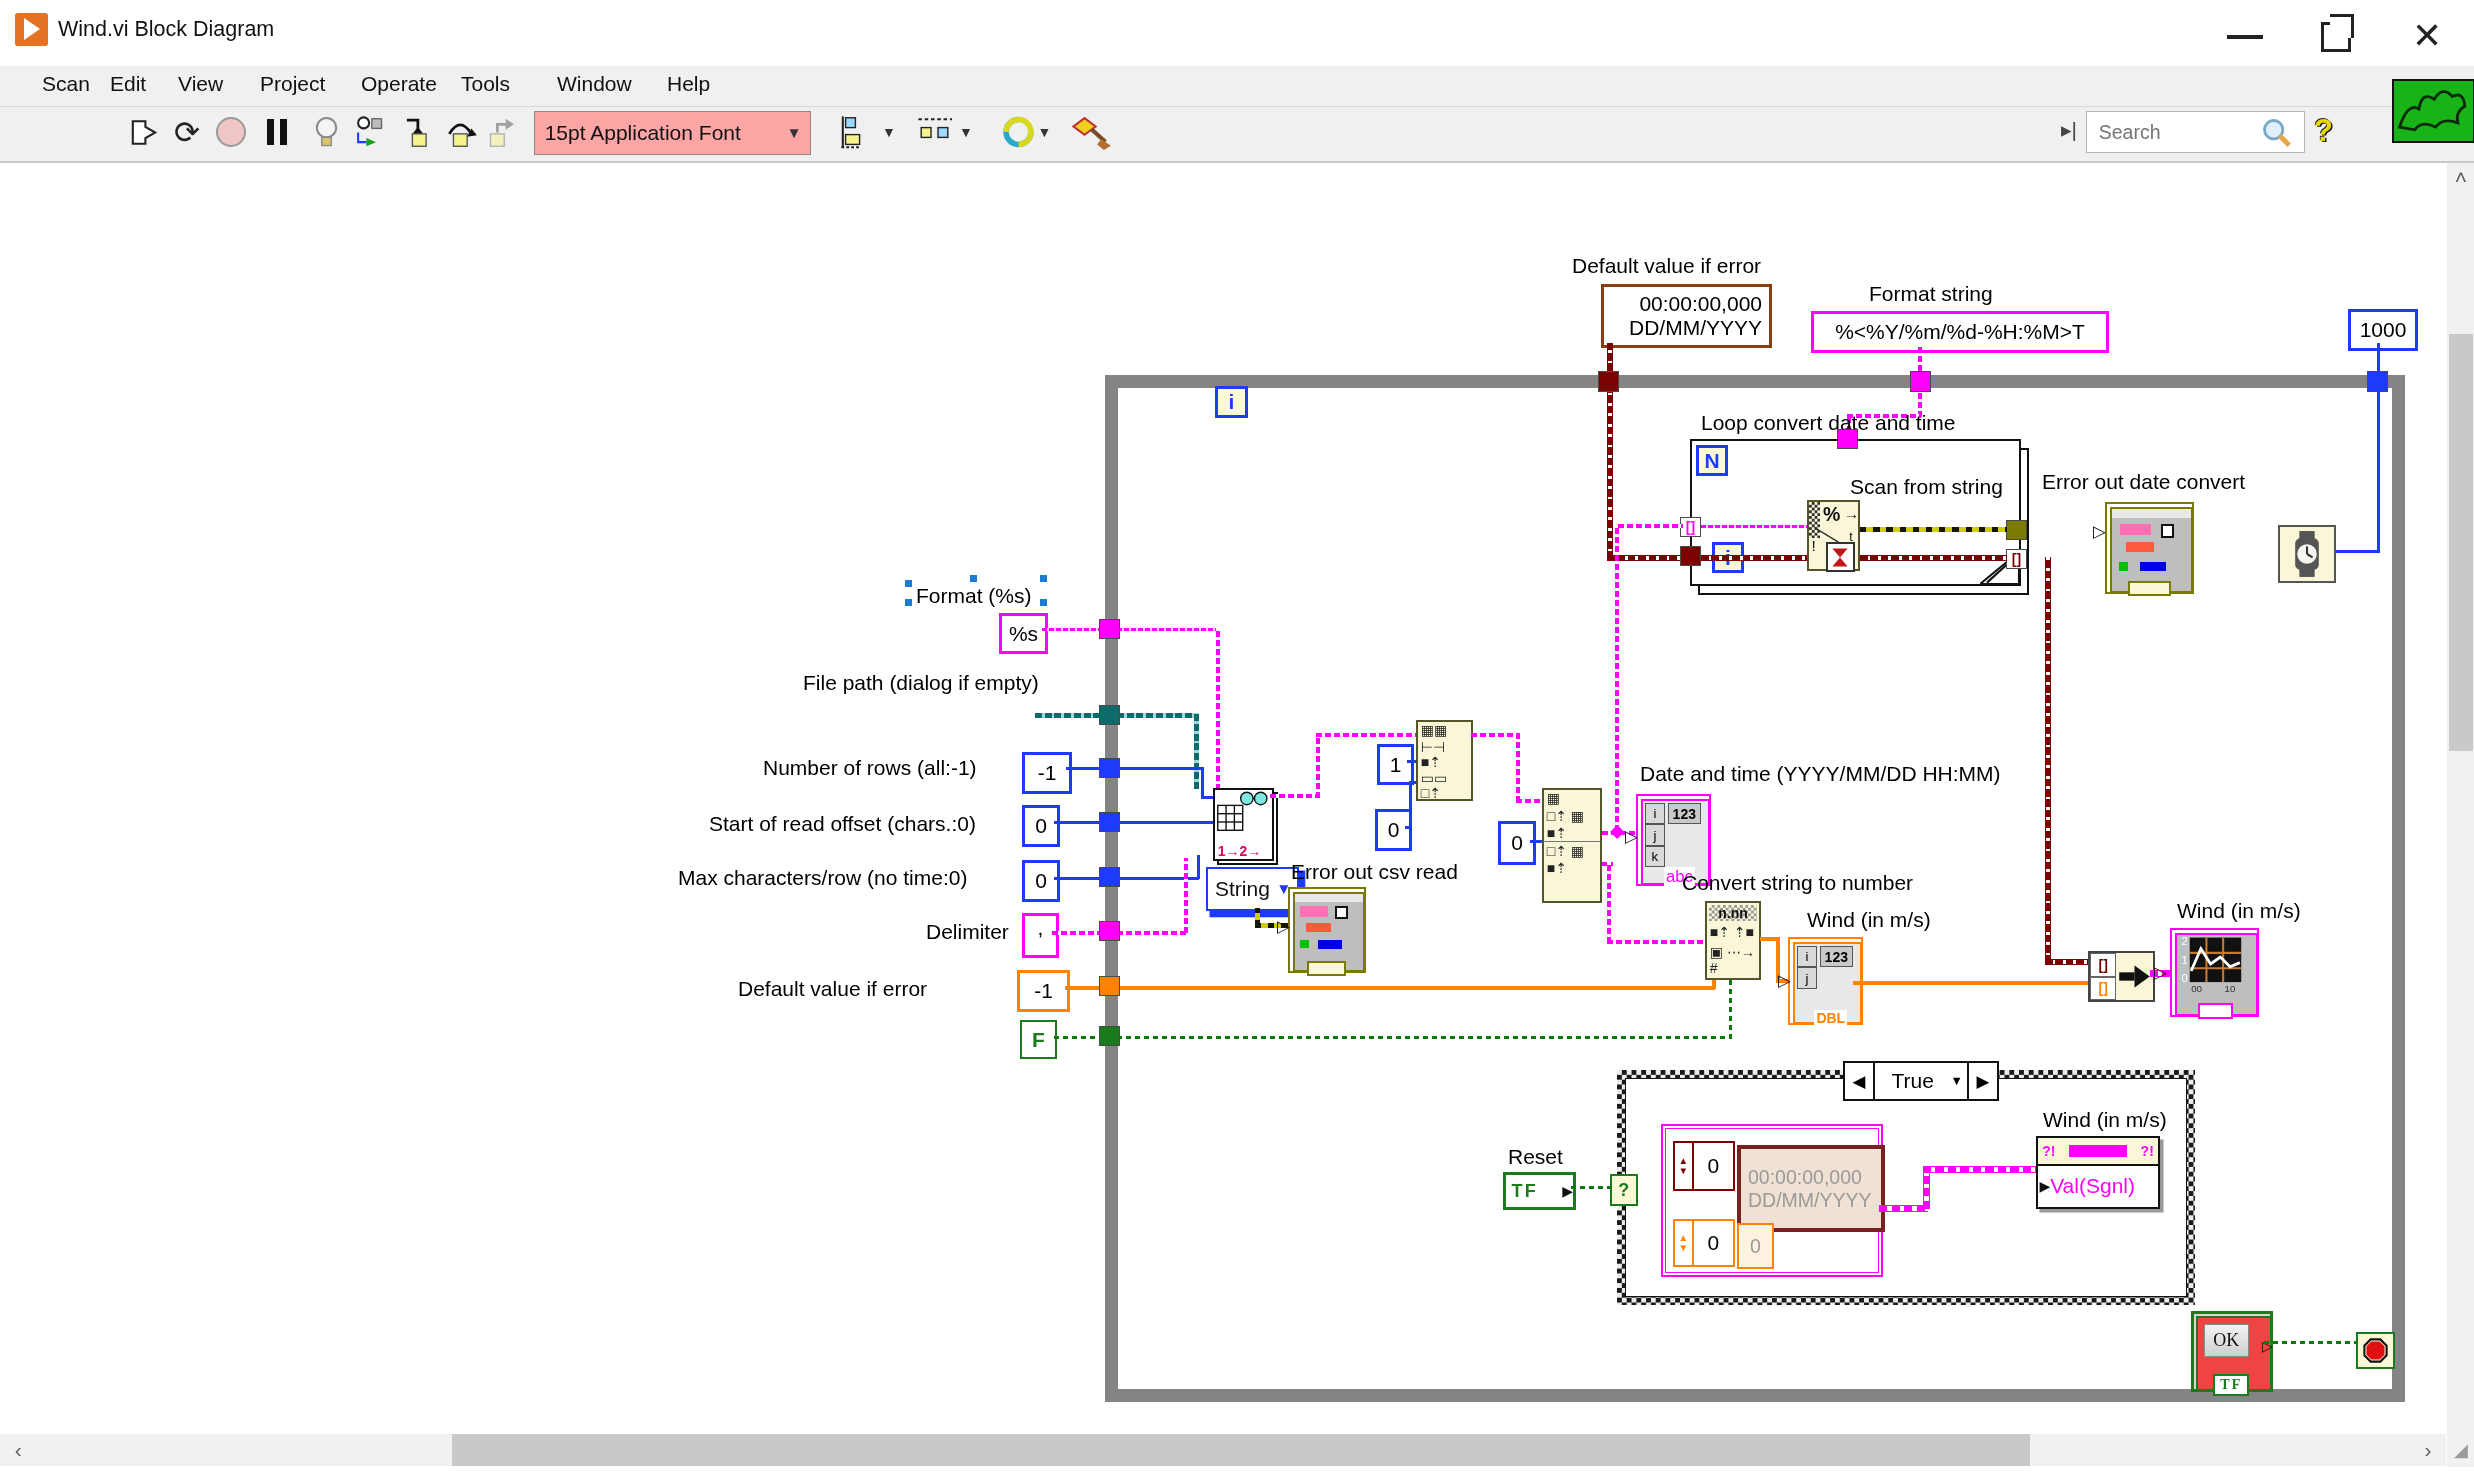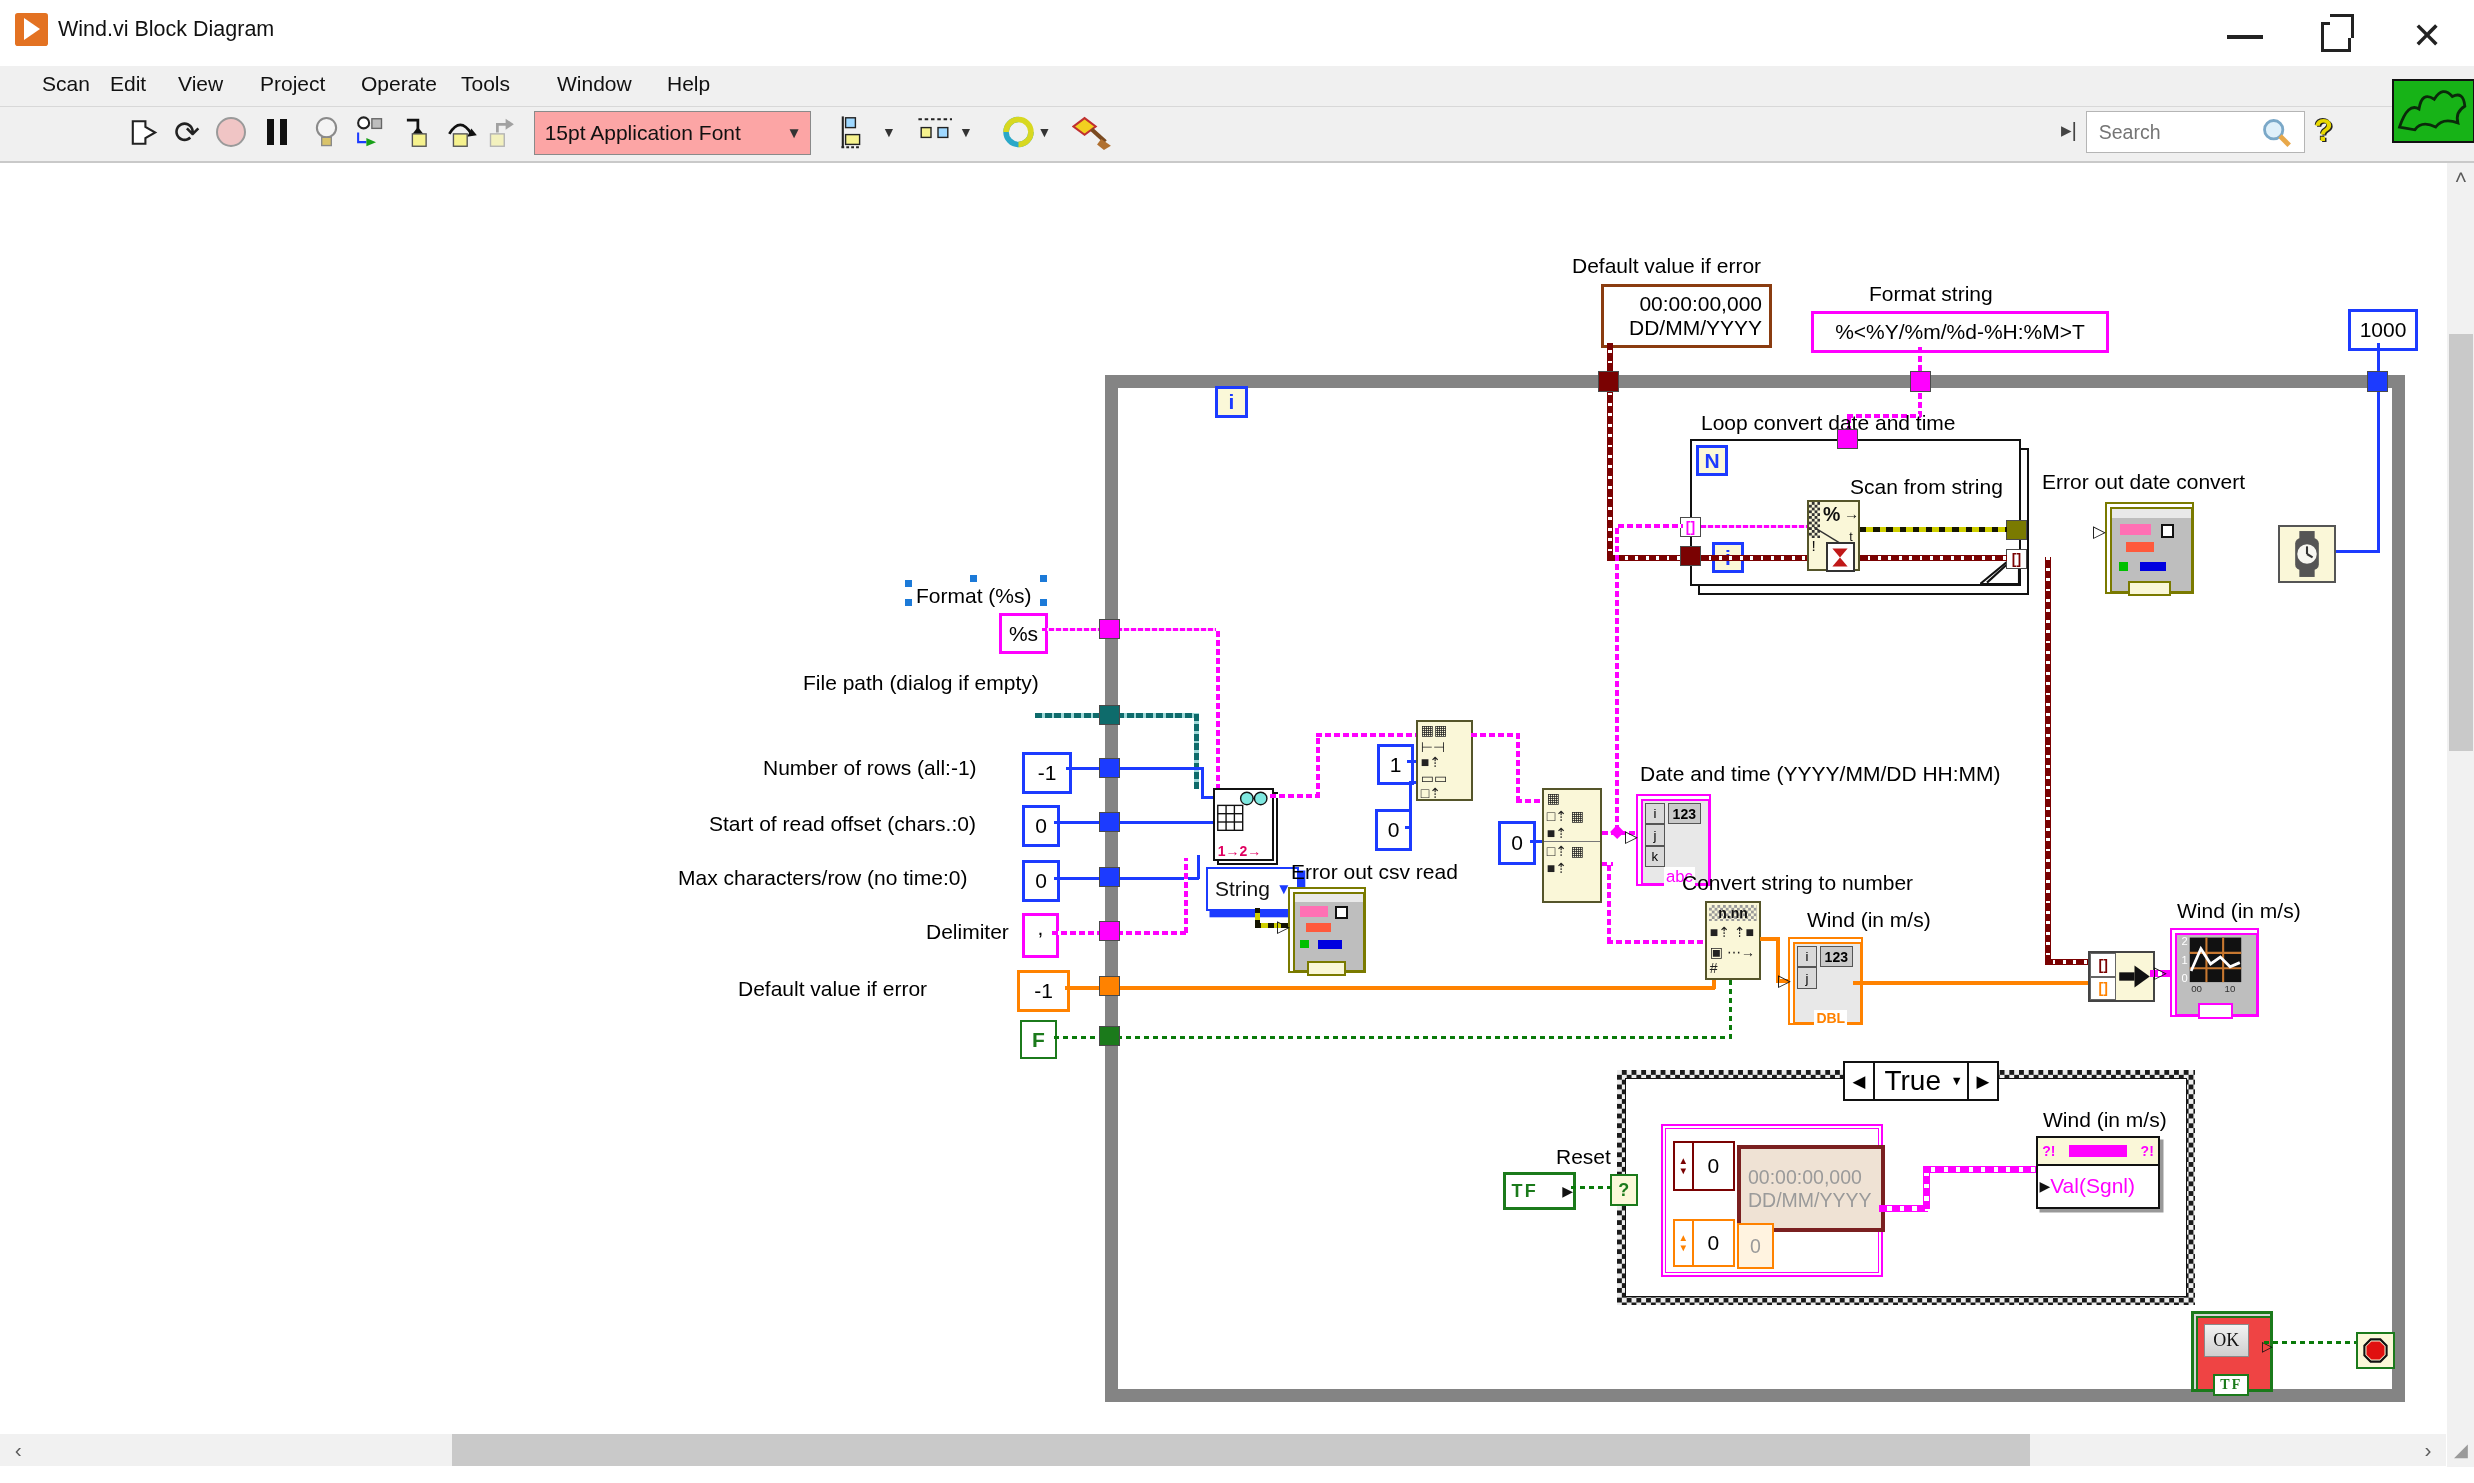--- a/index.html
+++ b/index.html
@@ -475,27 +475,27 @@
       <div class="abs" style="left:21px;bottom:-5.6px;width:31px;height:12.5px;background:#fff;border:2.1px solid #FF00FF;"></div>
     </div>
   </div>
   <div class="abs" style="left:2154px;top:962px;font-size:16.7px;color:#111;">▷</div>
 
   <div class="abs" style="left:1617px;top:1070px;width:578px;height:235px;background:repeating-conic-gradient(#1a1a1a 0 25%,#ededed 0 50%) 0 0/9.7px 9.7px;">
     <div class="abs" style="left:8.3px;top:8.3px;right:8.3px;bottom:8.3px;background:#fff;border:1.4px solid #111;"></div>
   </div>
   <div class="abs" style="left:1843px;top:1061px;width:152px;height:36px;background:#fff;border:2.1px solid #111;display:flex;align-items:center;">
     <span style="width:28px;text-align:center;font-size:16.7px;border-right:2.1px solid #111;height:100%;display:flex;align-items:center;justify-content:center;">◀</span>
-    <span style="flex:1;text-align:center;font-size:28px;">True</span>
+    <span style="flex:1;text-align:center;font-size:21px;">True</span>
     <span style="font-size:12.5px;margin-right:4.2px;">▼</span>
     <span style="width:28px;text-align:center;font-size:16.7px;border-left:2.1px solid #111;height:100%;display:flex;align-items:center;justify-content:center;">▶</span>
   </div>
   <div class="abs" style="left:1610px;top:1174px;width:23.6px;height:28px;background:#FBF8D8;border:2.1px solid #1B7A1B;color:#1B7A1B;font-size:18px;font-weight:bold;display:flex;align-items:center;justify-content:center;">?</div>
 
-  <div class="lb" style="left:1508px;top:1145px;margin-left:48px;">Reset</div>
+  <div class="lb" style="left:1508px;top:1145px;">Reset</div>
   <div class="abs" style="left:1503px;top:1172px;width:67px;height:32px;border:3.5px solid #1B7A1B;background:#fff;display:flex;align-items:center;">
     <span style="font-size:18px;font-weight:bold;color:#1B7A1B;margin-left:5.6px;letter-spacing:2.1px;">TF</span>
     <span style="margin-left:auto;color:#111;font-size:14px;">▶</span>
   </div>
   <div class="wh gh" style="left:1571px;top:1186px;width:40px;"></div>
 
   <div class="abs" style="left:1661px;top:1124px;width:218px;height:149px;border:2.8px solid #FF00FF;background:#fff;">
     <div class="abs" style="left:2.1px;top:2.1px;right:2.1px;bottom:2.1px;border:1.4px solid #FF00FF;"></div>
   </div>
   <div class="abs" style="left:1673px;top:1141px;width:58px;height:46px;border:2.8px solid #7A0202;background:#fff;display:flex;">

